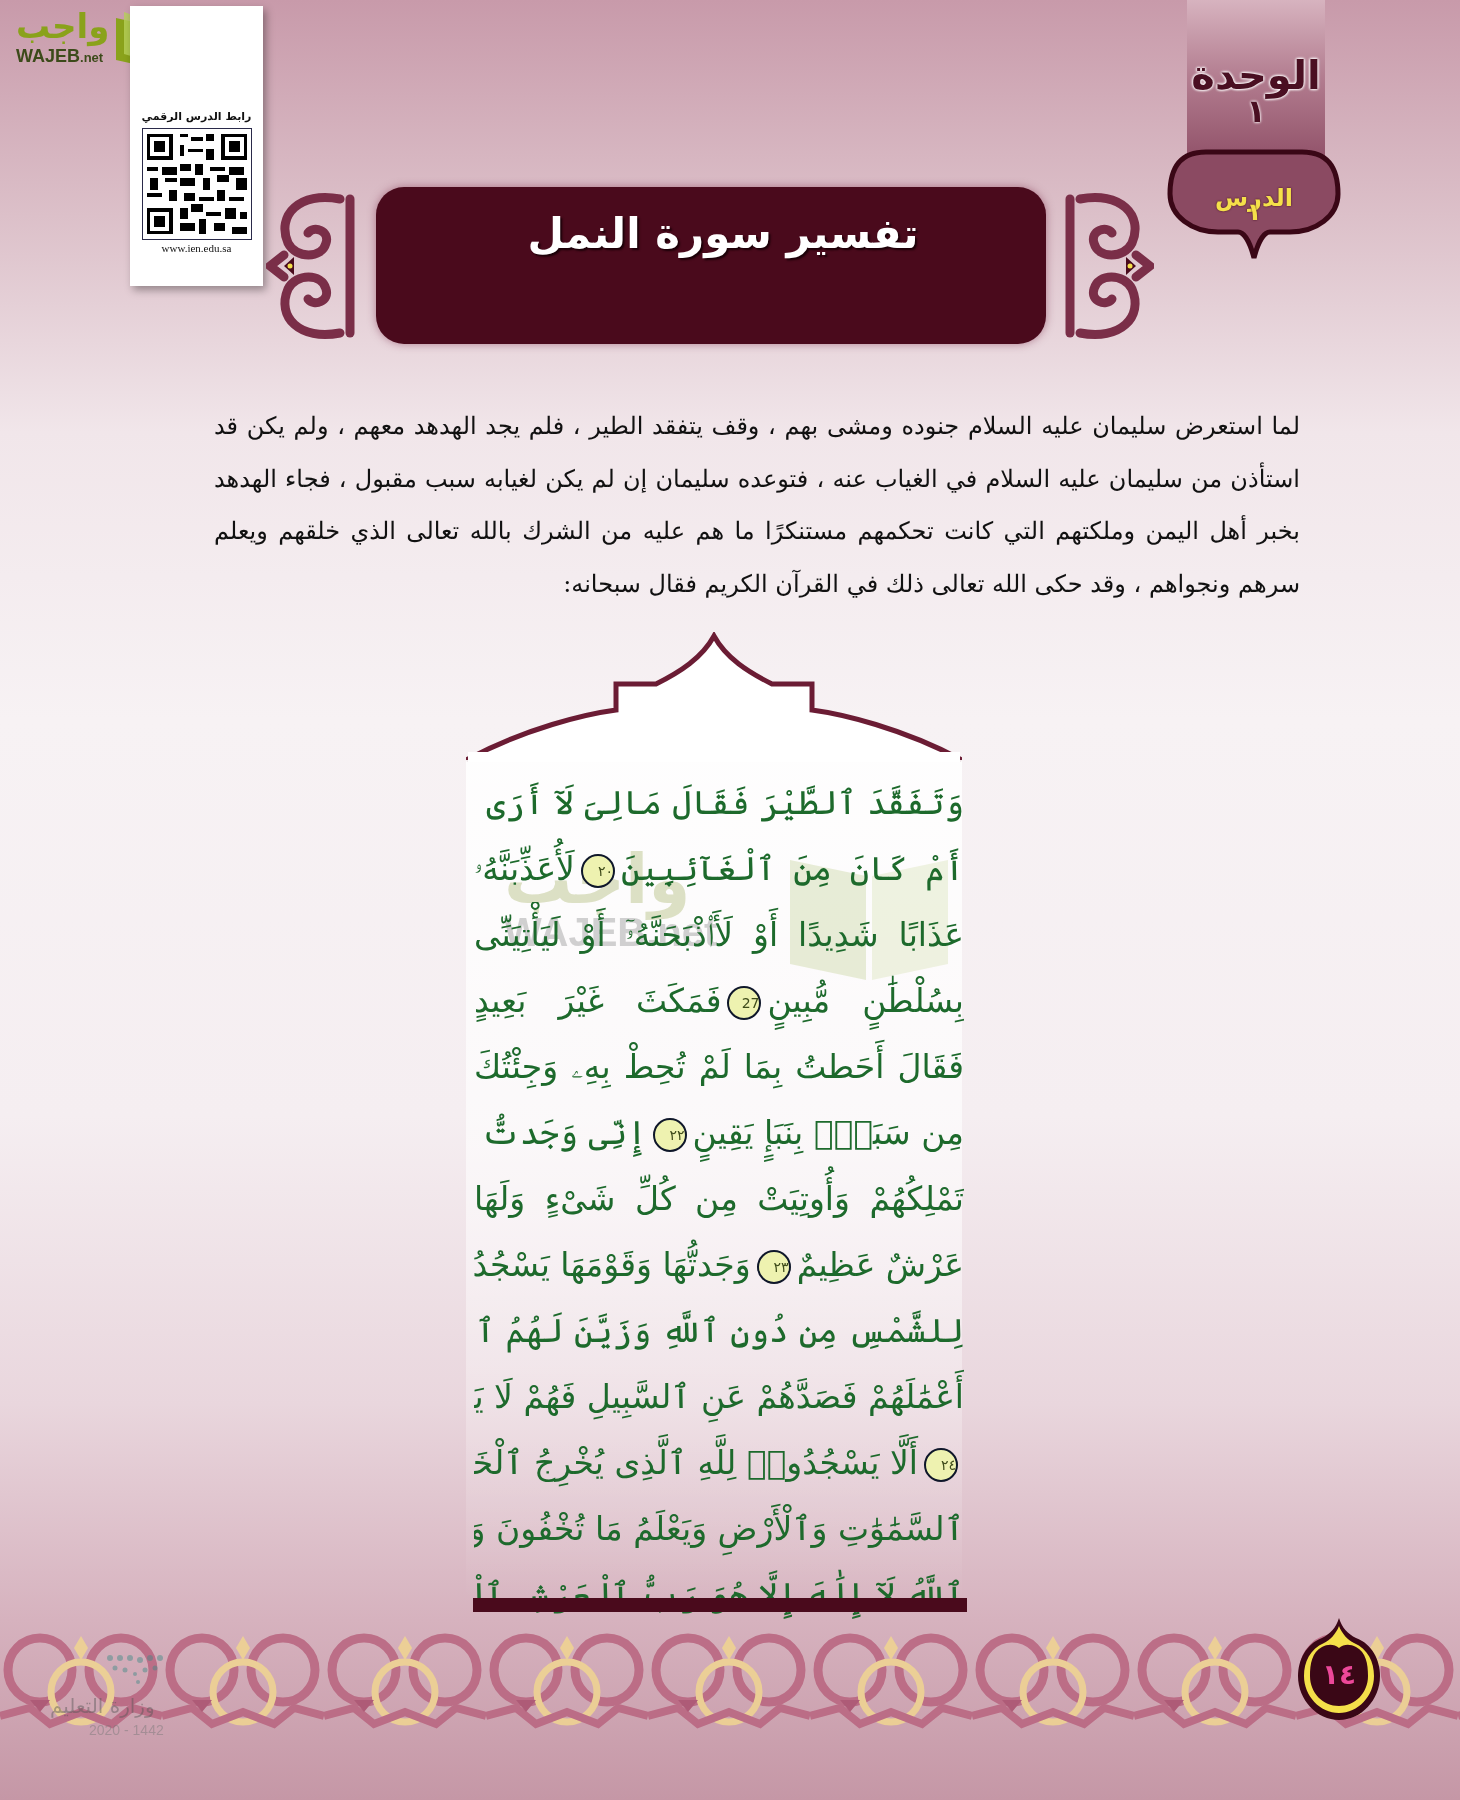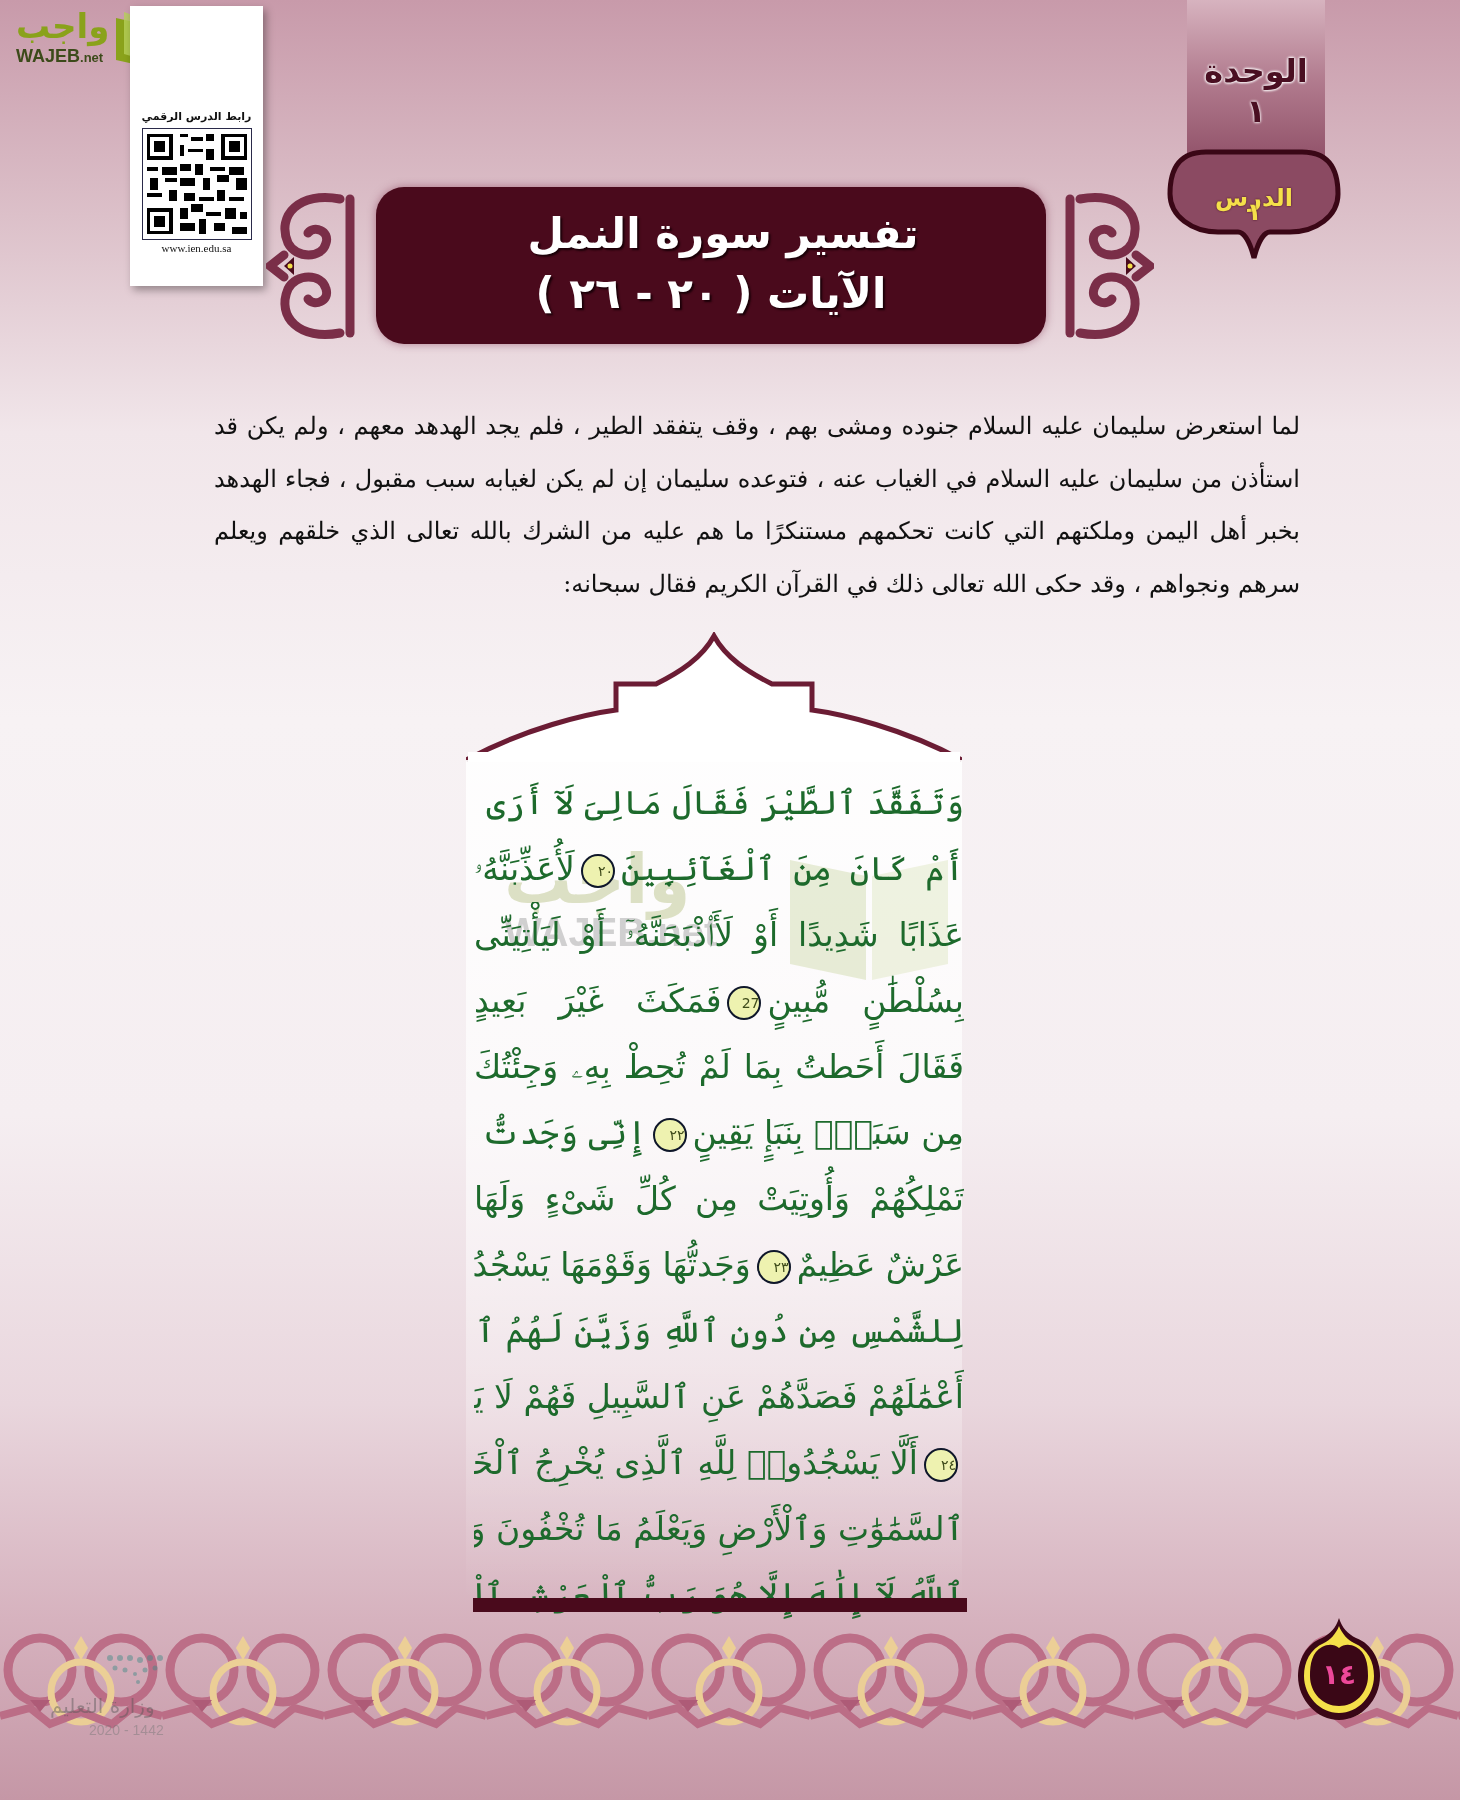--- a/index.html
+++ b/index.html
@@ -13,21 +13,21 @@
   .logo-en { position:absolute; left:8px; top:40px; color:#3c4a1a; font-family:"Liberation Sans", sans-serif; font-weight:bold; font-size:18px; }
   .logo-en small { font-size:13px; }
   .logo-book { position:absolute; left:104px; top:4px; width:84px; height:58px; }
 
   .qr-card { position:absolute; left:130px; top:6px; width:133px; height:280px; background:#fff; box-shadow: 3px 4px 8px rgba(0,0,0,0.35); }
   .qr-title { position:absolute; top:104px; left:0; right:0; text-align:center; font-family:"DejaVu Sans", sans-serif; font-weight:bold; font-size:11px; color:#111; direction:rtl; }
   .qr-box { position:absolute; left:12px; top:122px; width:108px; height:110px; border:1.5px solid #2a2a4a; background:#fff; }
   .qr-url { position:absolute; top:236px; left:0; right:0; text-align:center; font-family:"Liberation Serif", serif; font-size:11px; color:#111; }
 
   .unit-ribbon { position:absolute; left:1187px; top:0; width:138px; height:175px; background: linear-gradient(180deg, #d7b3bf 0%, #b27c8f 45%, #8b4a62 100%); }
-  .unit-label { position:absolute; top:52px; left:0; right:0; text-align:center; direction:rtl; color:#4a0f22; font-family:"DejaVu Sans", sans-serif; font-weight:bold; font-size:32px; text-shadow: 0 0 3px #fff, 0 0 3px #fff, 0 0 3px #fff; }
+  .unit-label { position:absolute; top:52px; left:0; right:0; text-align:center; direction:rtl; color:#4a0f22; font-family:"DejaVu Sans", sans-serif; font-weight:bold; font-size:40px; text-shadow: 0 0 3px #fff, 0 0 3px #fff, 0 0 3px #fff; }
   .unit-num { position:absolute; top:92px; left:0; right:0; text-align:center; color:#4a0f22; font-family:"DejaVu Sans", sans-serif; font-weight:bold; font-size:32px; text-shadow: 0 0 3px #fff, 0 0 3px #fff; }
   .lesson-badge { position:absolute; left:1166px; top:146px; width:176px; height:120px; }
   .lesson-label { position:absolute; left:1166px; top:172px; width:176px; text-align:center; direction:rtl; color:#f4e04a; font-family:"DejaVu Sans", sans-serif; font-weight:bold; font-size:24px; text-shadow: 0 0 2px #3a0716; margin-top: 12px; }
   .lesson-num { position:absolute; left:1166px; top:198px; width:176px; text-align:center; color:#f4e04a; font-family:"DejaVu Sans", sans-serif; font-weight:bold; font-size:24px; text-shadow: 0 0 2px #3a0716; }
 
   .title-banner { position:absolute; left:376px; top:187px; width:670px; height:157px; background:#4a0a1c; border-radius:28px; box-shadow: 0 0 8px rgba(120,40,70,0.5); }
   .title-line1, .title-line2 { position:absolute; left:0; right:0; text-align:center; direction:rtl; color:#fff; font-family:"DejaVu Sans", sans-serif; font-weight:bold; font-size:42px; text-shadow: 2px 2px 2px #1b0008; }
   .title-line1 { top:22px;padding-left:24px; }
   .title-line2 { top:82px; }
   .orn { position:absolute; top:185px; width:104px; height:162px; }
@@ -137,21 +137,20 @@
     <path d="M30 14 C70 6 94 30 82 58 C74 74 48 74 44 58 C40 46 56 40 62 48"></path>
     <path d="M30 148 C70 156 94 132 82 104 C74 88 48 88 44 104 C40 116 56 122 62 114"></path>
     <path d="M20 14 V148"></path>
     <path d="M86 70 L100 81 L86 92"></path>
   </g>
   <polygon points="28,72 18,81 28,90" fill="#4a0a1c"></polygon>
   <circle cx="24" cy="81" r="2.5" fill="#f4e04a"></circle>
 </svg>
 <div class="title-banner">
   <div class="title-line1">تفسير سورة النمل</div>
-  <div class="title-line2">الآيات ( ٢٠ - ٢٦ )</div>
 </div>
 <svg class="orn orn-right" viewBox="0 0 104 162">
   <g fill="none" stroke="#7a2e48" stroke-width="9" stroke-linecap="round">
     <path d="M30 14 C70 6 94 30 82 58 C74 74 48 74 44 58 C40 46 56 40 62 48"></path>
     <path d="M30 148 C70 156 94 132 82 104 C74 88 48 88 44 104 C40 116 56 122 62 114"></path>
     <path d="M20 14 V148"></path>
     <path d="M86 70 L100 81 L86 92"></path>
   </g>
   <polygon points="76,72 86,81 76,90" fill="#4a0a1c"></polygon>
   <circle cx="80" cy="81" r="2.5" fill="#f4e04a"></circle>

